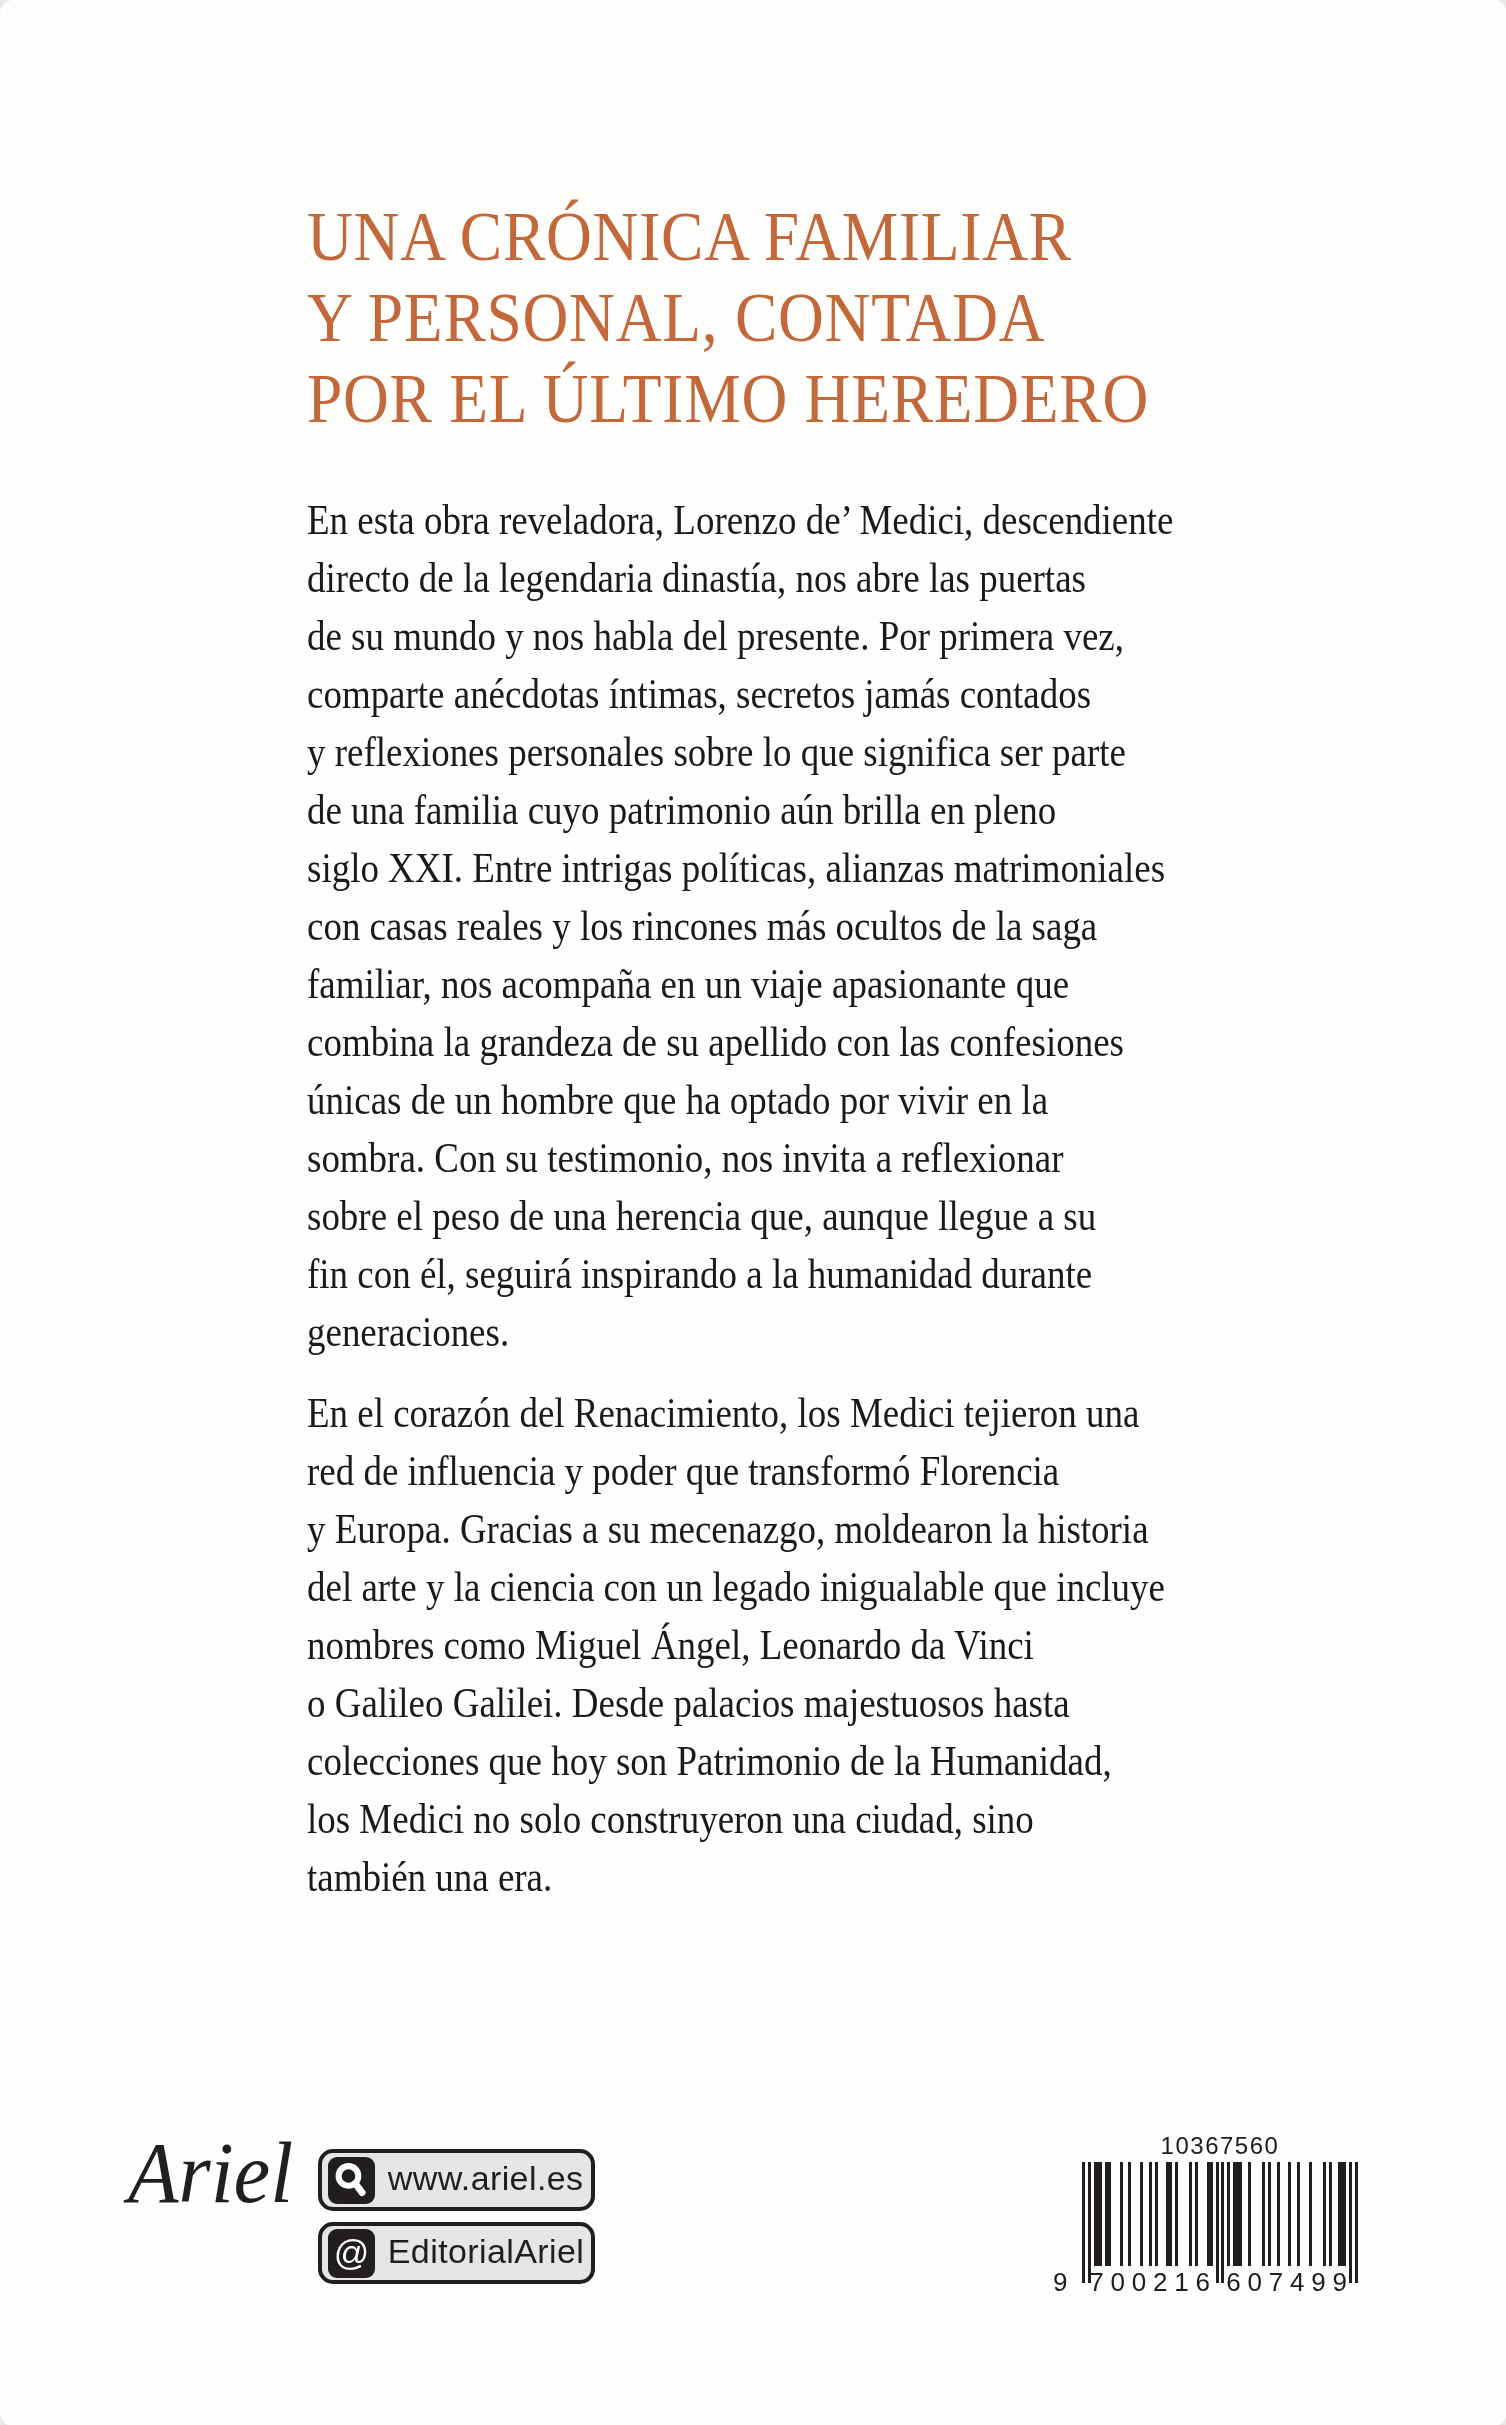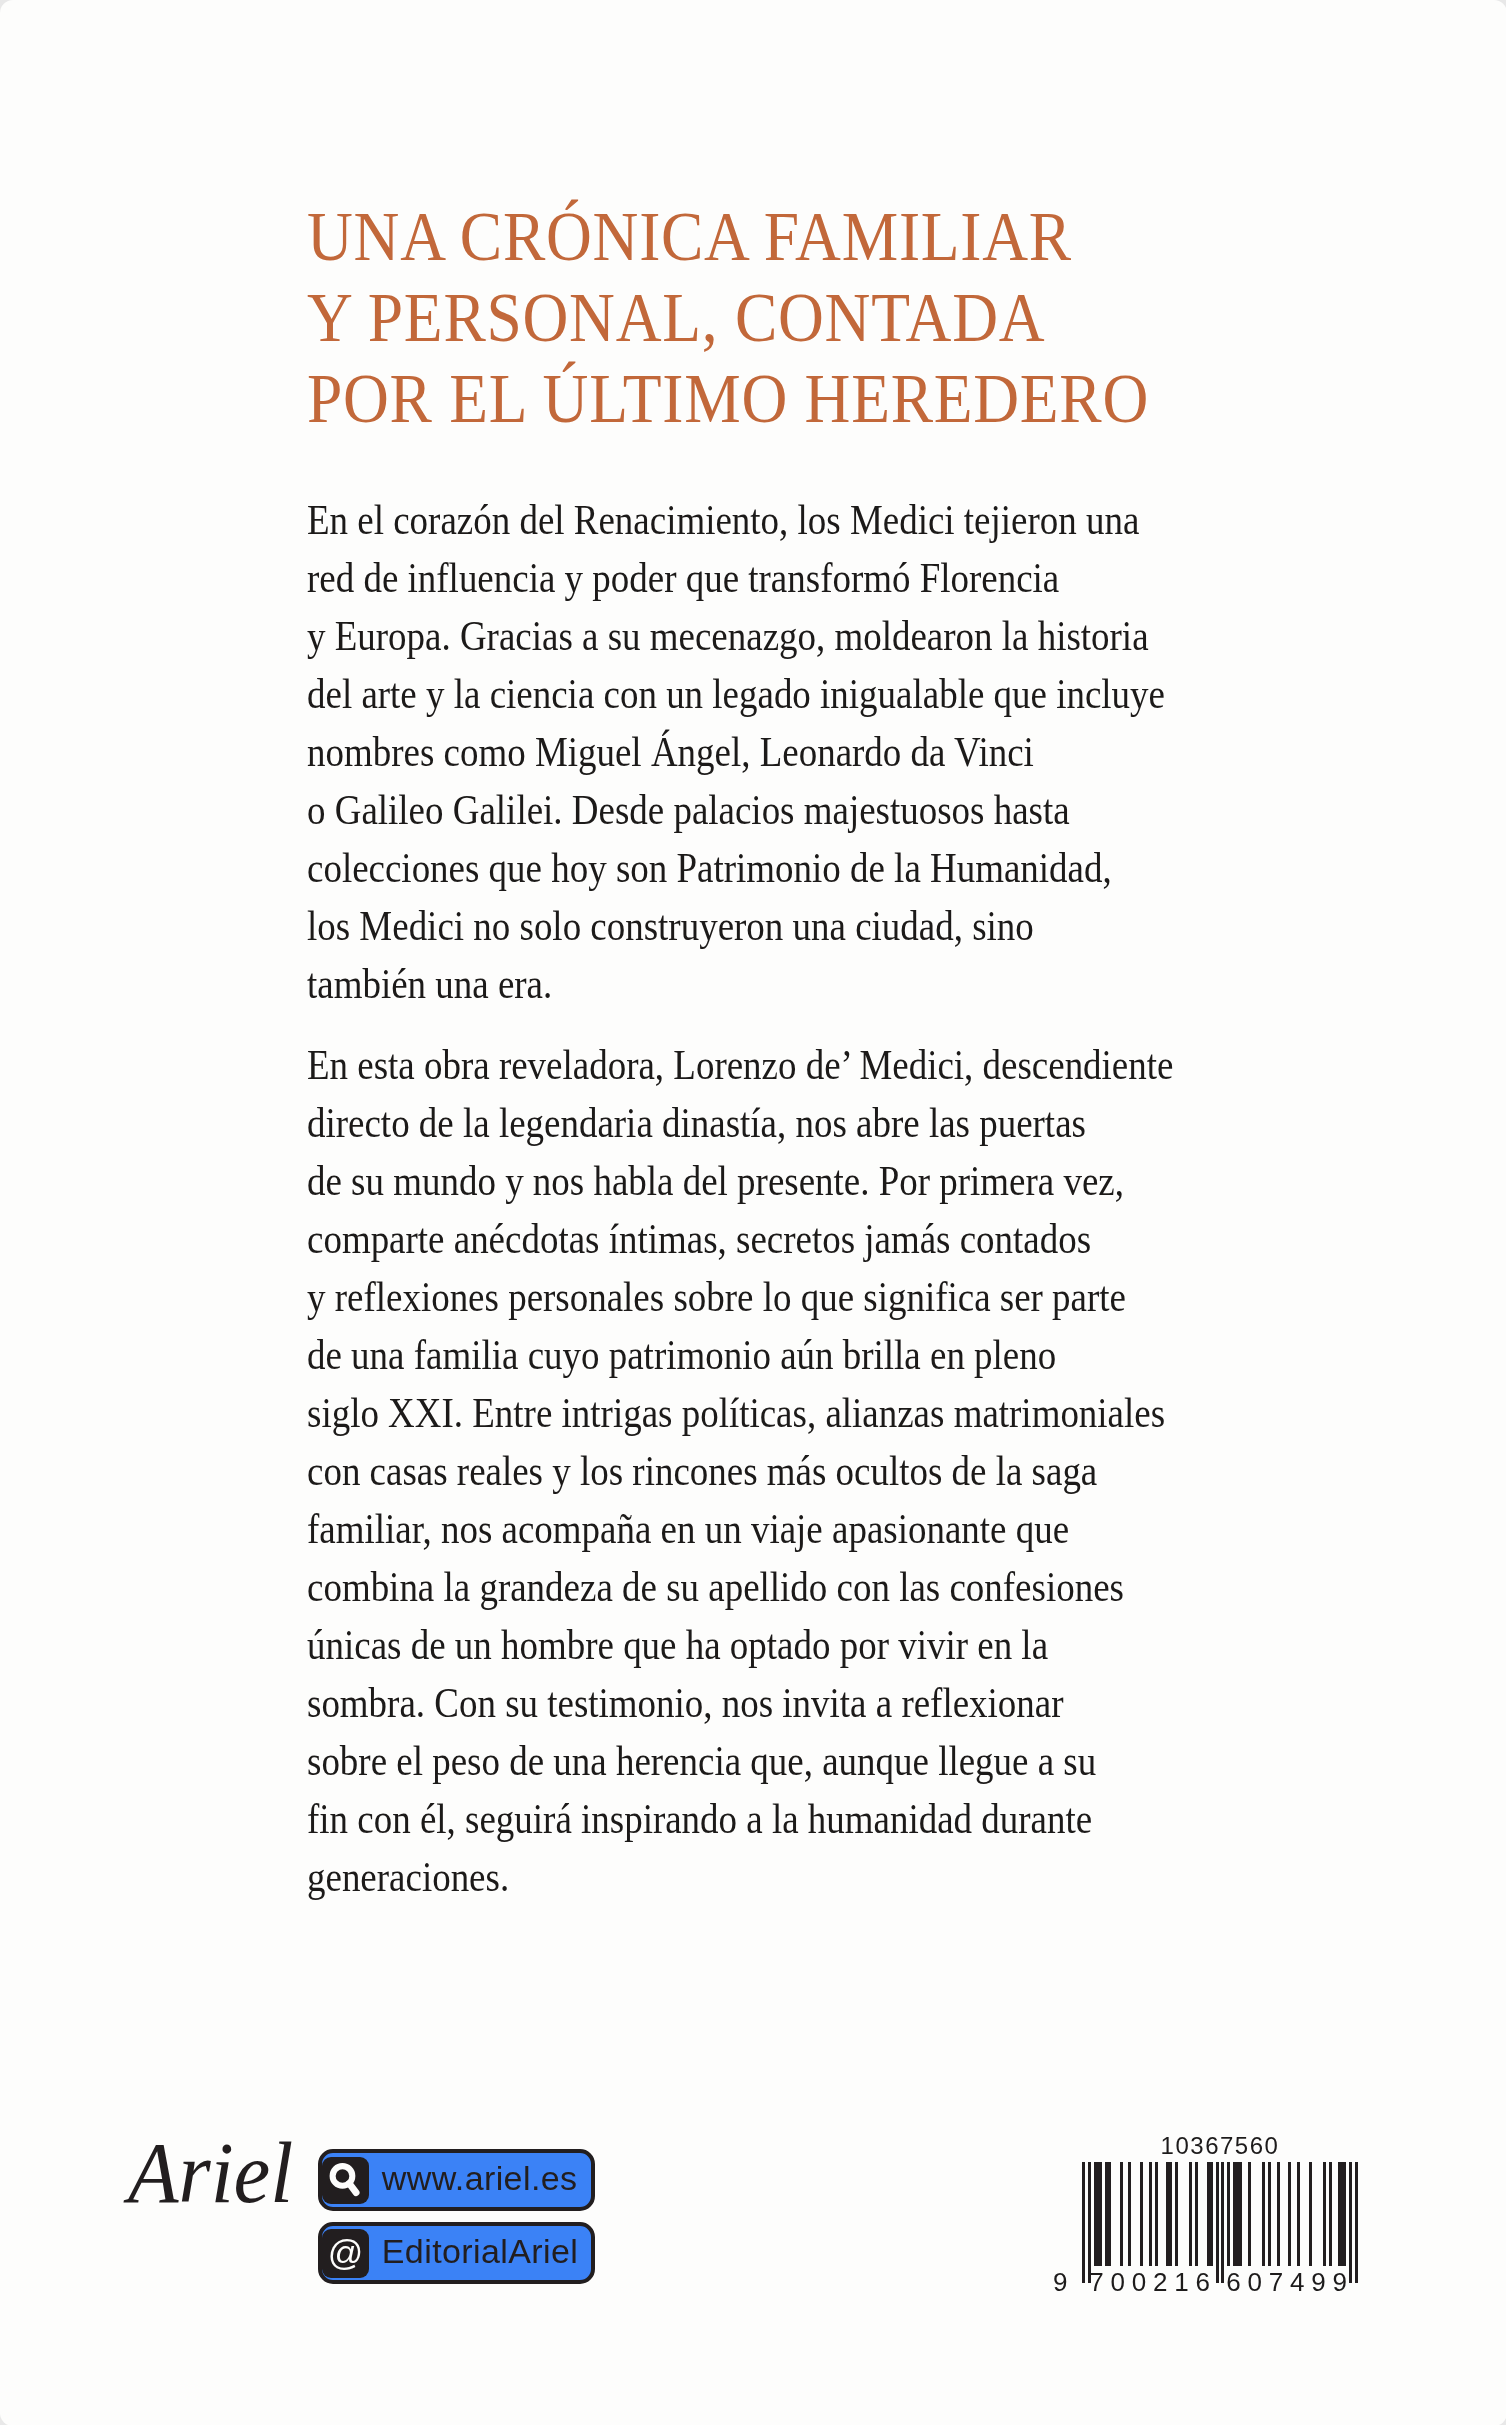--- a/index.html
+++ b/index.html
@@ -68,22 +68,22 @@
     gap: 11.3px;
   }
   .badge {
     box-sizing: border-box;
     display: flex;
     align-items: center;
     width: 277px;
     height: 62px;
     border: 4.5px solid #221e1f;
     border-radius: 15px;
-    background: #3b82f6;
-    padding-left: 0;
+    background: #e5e5e5;
+    padding-left: 6px;
     gap: 12.8px;
   }
   .badge-icon {
     flex: 0 0 auto;
     width: 47px;
     height: 47px;
     border-radius: 9px;
     background: #221e1f;
     color: #fdfdfc;
     display: flex;
@@ -143,47 +143,47 @@
 
 <div class="page">
 
   <div class="headline" style="color: rgb(194, 104, 58);">
       <div class="line">UNA CRÓNICA FAMILIAR</div>
       <div class="line">Y PERSONAL, CONTADA</div>
       <div class="line">POR EL ÚLTIMO HEREDERO</div>
     </div>
 
   <div class="synopsis" style="color: rgb(28, 26, 25);">
-    <div class="paragraph">
-        <div class="line">En el corazón del Renacimiento, los Medici tejieron una</div>
-        <div class="line">red de influencia y poder que transformó Florencia</div>
-        <div class="line">y Europa. Gracias a su mecenazgo, moldearon la historia</div>
-        <div class="line">del arte y la ciencia con un legado inigualable que incluye</div>
-        <div class="line">nombres como Miguel Ángel, Leonardo da Vinci</div>
-        <div class="line">o Galileo Galilei. Desde palacios majestuosos hasta</div>
-        <div class="line">colecciones que hoy son Patrimonio de la Humanidad,</div>
-        <div class="line">los Medici no solo construyeron una ciudad, sino</div>
-        <div class="line">también una era.</div>
-      </div>
     <div class="paragraph">
         <div class="line">En esta obra reveladora, Lorenzo de’ Medici, descendiente</div>
         <div class="line">directo de la legendaria dinastía, nos abre las puertas</div>
         <div class="line">de su mundo y nos habla del presente. Por primera vez,</div>
         <div class="line">comparte anécdotas íntimas, secretos jamás contados</div>
         <div class="line">y reflexiones personales sobre lo que significa ser parte</div>
         <div class="line">de una familia cuyo patrimonio aún brilla en pleno</div>
         <div class="line">siglo XXI. Entre intrigas políticas, alianzas matrimoniales</div>
         <div class="line">con casas reales y los rincones más ocultos de la saga</div>
         <div class="line">familiar, nos acompaña en un viaje apasionante que</div>
         <div class="line">combina la grandeza de su apellido con las confesiones</div>
         <div class="line">únicas de un hombre que ha optado por vivir en la</div>
         <div class="line">sombra. Con su testimonio, nos invita a reflexionar</div>
         <div class="line">sobre el peso de una herencia que, aunque llegue a su</div>
         <div class="line">fin con él, seguirá inspirando a la humanidad durante</div>
         <div class="line">generaciones.</div>
+      </div>
+    <div class="paragraph">
+        <div class="line">En el corazón del Renacimiento, los Medici tejieron una</div>
+        <div class="line">red de influencia y poder que transformó Florencia</div>
+        <div class="line">y Europa. Gracias a su mecenazgo, moldearon la historia</div>
+        <div class="line">del arte y la ciencia con un legado inigualable que incluye</div>
+        <div class="line">nombres como Miguel Ángel, Leonardo da Vinci</div>
+        <div class="line">o Galileo Galilei. Desde palacios majestuosos hasta</div>
+        <div class="line">colecciones que hoy son Patrimonio de la Humanidad,</div>
+        <div class="line">los Medici no solo construyeron una ciudad, sino</div>
+        <div class="line">también una era.</div>
       </div>
   </div>
 
   <div class="ariel-logo" style="color: rgb(34, 30, 31);">Ariel</div>
 
   <div class="badges">
 
     <div class="badge">
       <span class="badge-icon">
         <svg width="47" height="47" viewBox="0 0 62 62" aria-hidden="true">

